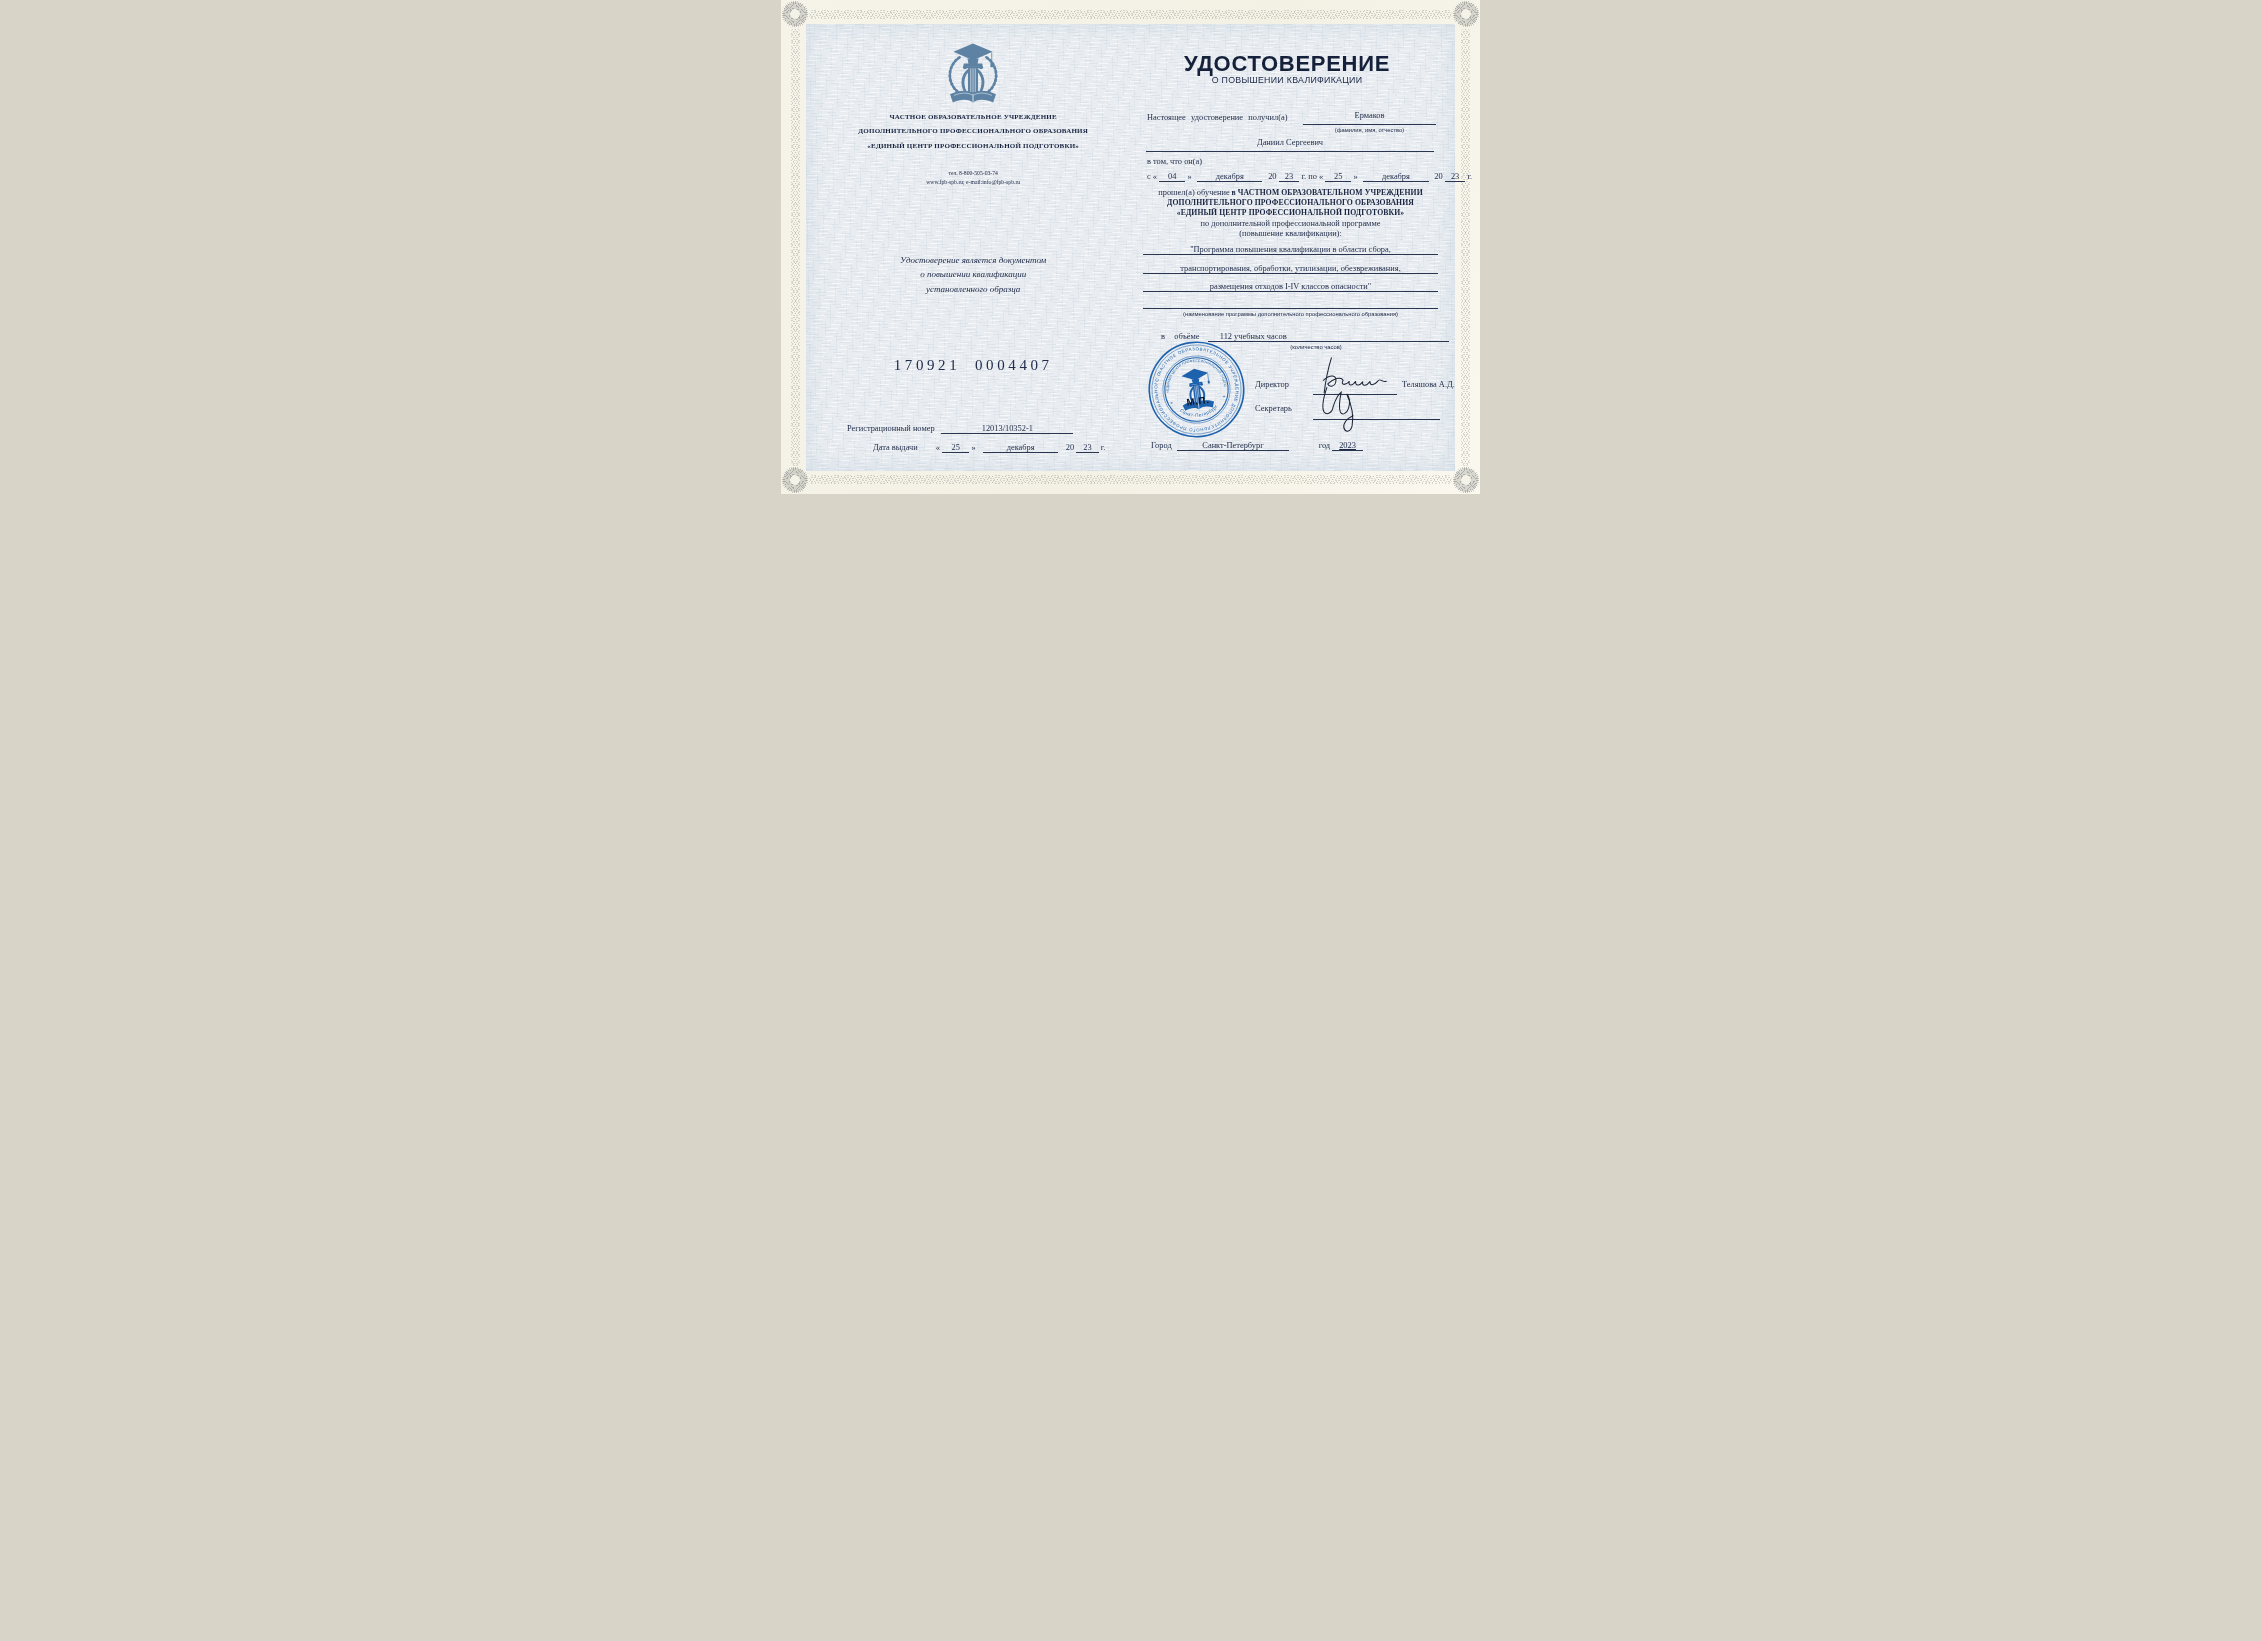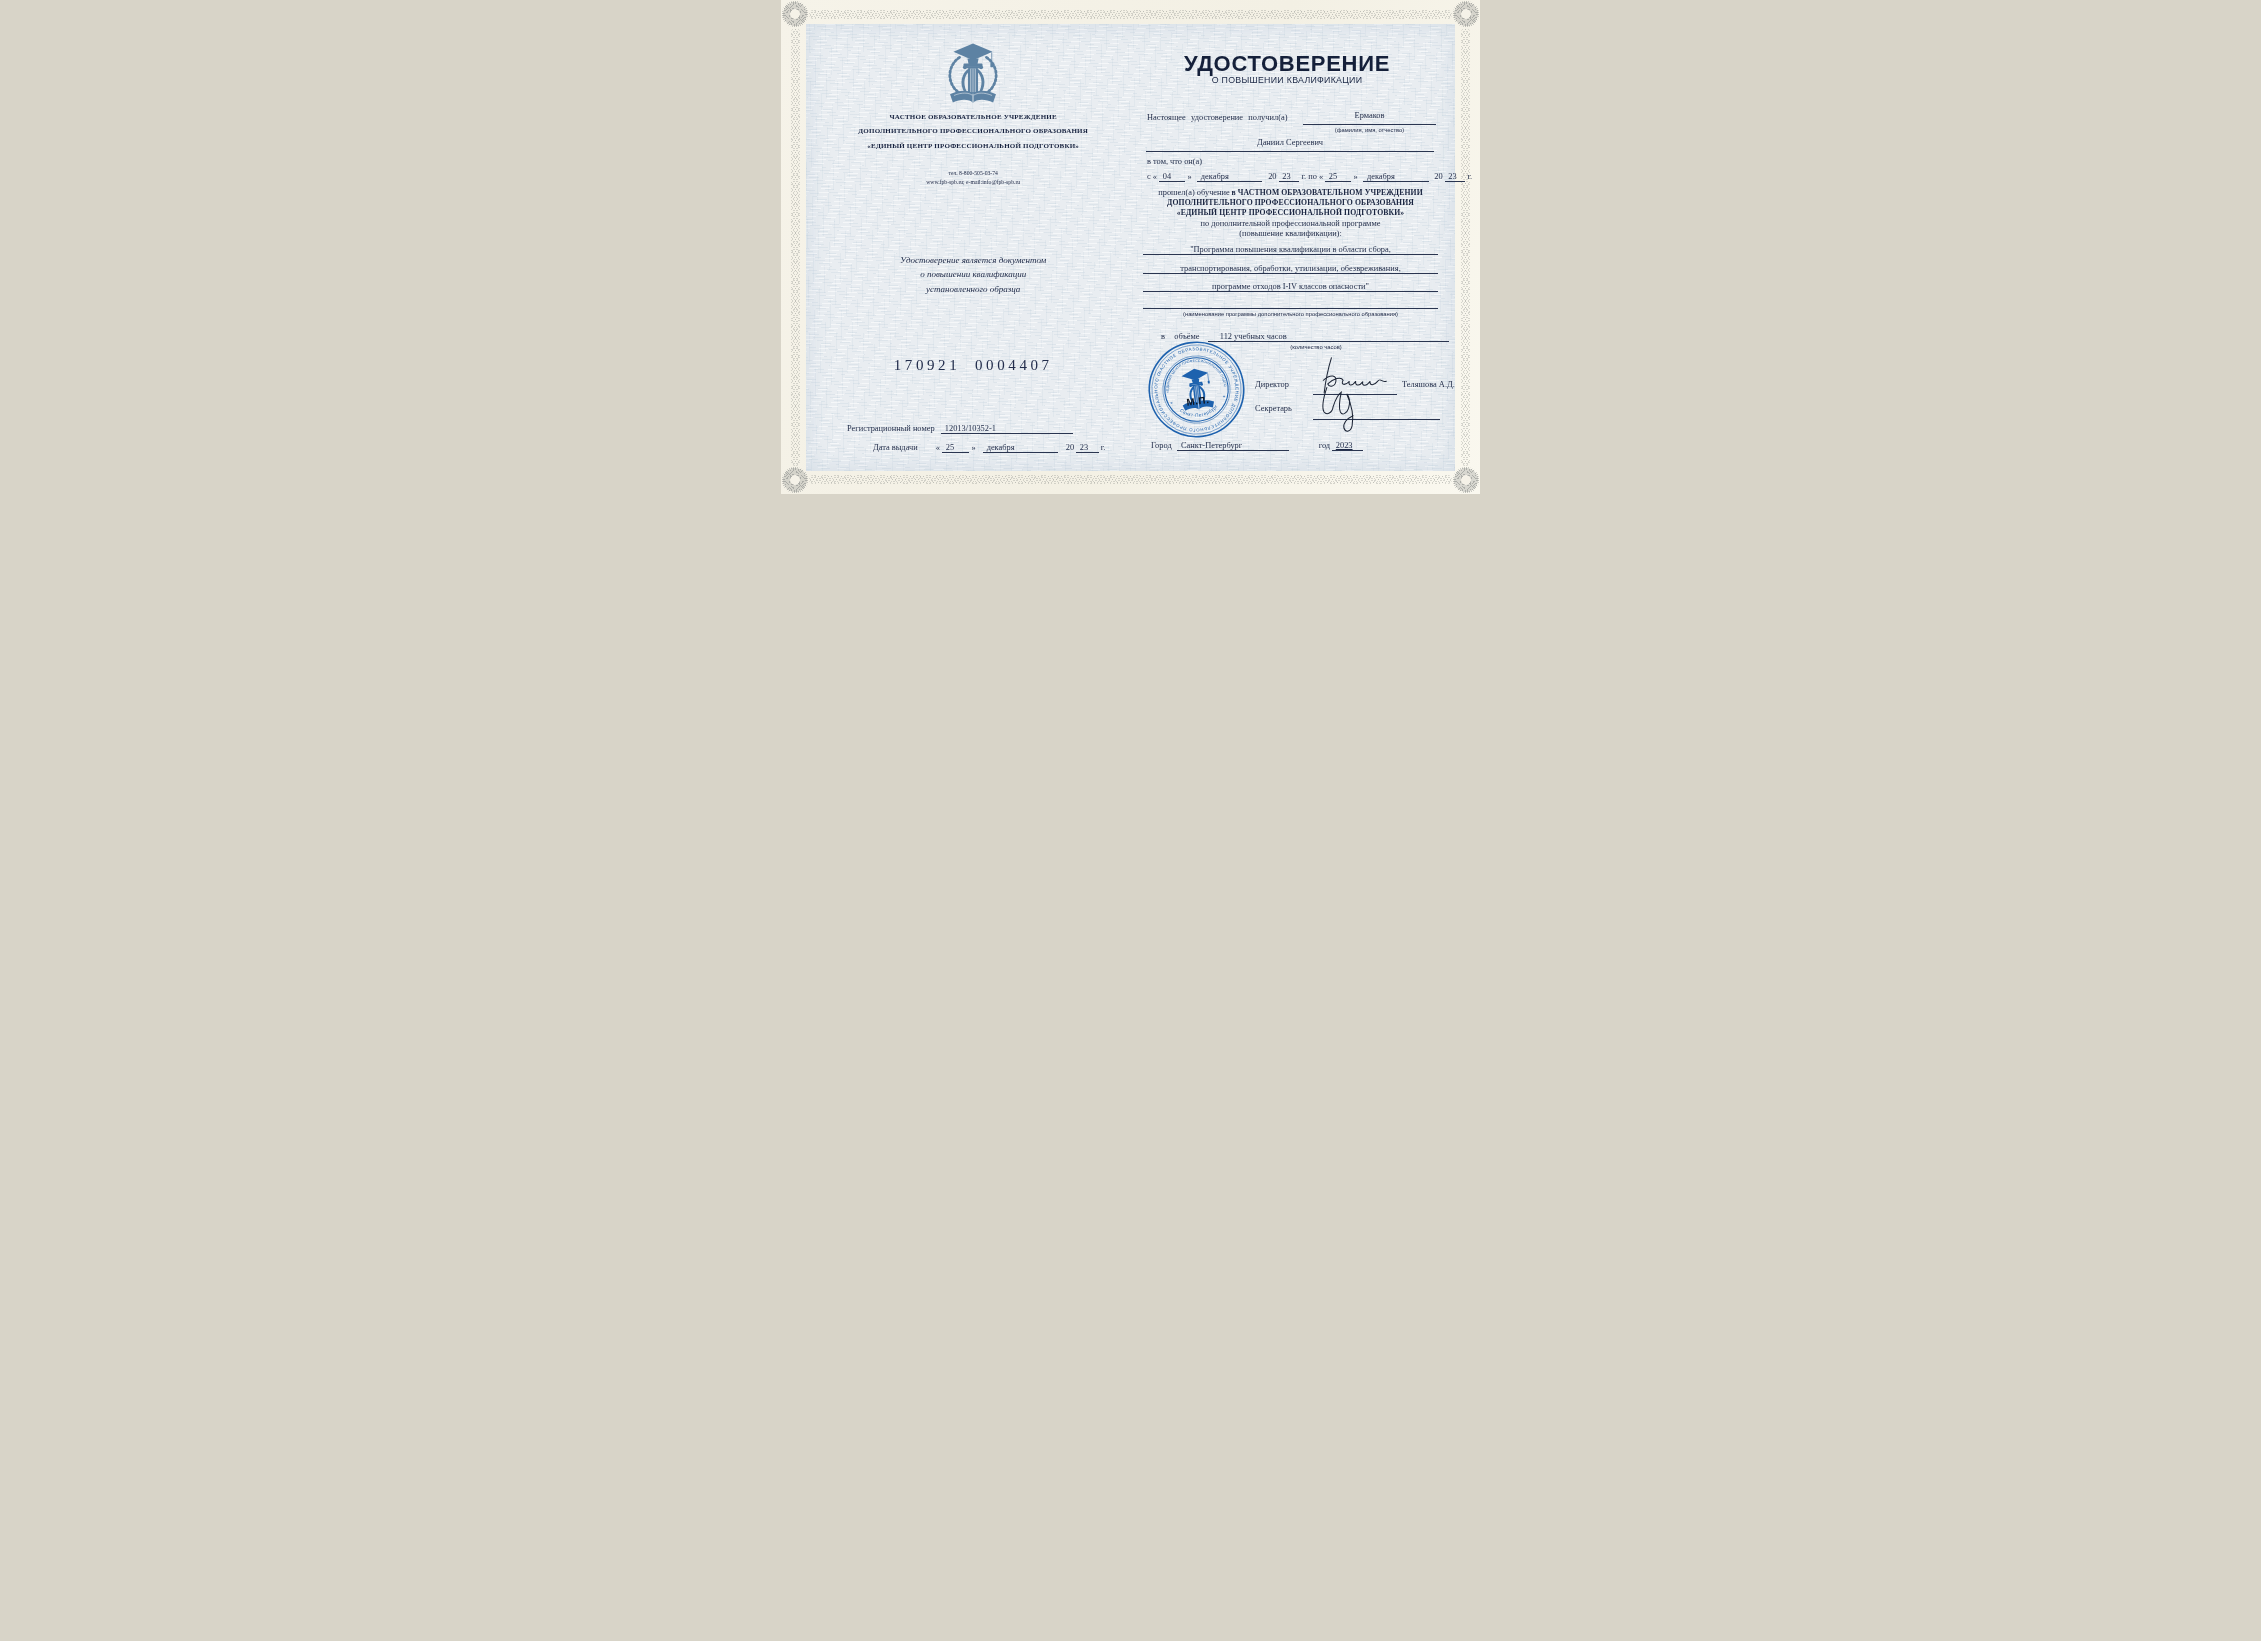--- a/index.html
+++ b/index.html
@@ -23,21 +23,21 @@
   .rtl{left:1.4px;top:1.4px;} .rtr{right:1.4px;top:1.4px;} .rbl{left:1.4px;bottom:1.4px;} .rbr{right:1.4px;bottom:1.4px;}
   
   .panel{position:absolute;inset:23.5px 25px;background-color:#e9edf1;
      background-image:
        repeating-linear-gradient(3deg, rgba(255,255,255,.55) 0 0.5px, rgba(0,0,0,0) 0.5px 4.1px),
        repeating-linear-gradient(-3deg, rgba(150,178,198,.14) 0 0.5px, rgba(0,0,0,0) 0.5px 3.2px),
        repeating-linear-gradient(89deg, rgba(150,178,198,.10) 0 0.5px, rgba(0,0,0,0) 0.5px 5.4px);
      box-shadow:inset 0 0 22px rgba(170,190,205,.35);}
   .abs{position:absolute;}
   .ctr{text-align:center;}
-  .u{display:inline-block;border-bottom:0.8px solid #2a3550;text-align:left;padding:0 3.6px 0.5px;}
+  .u{display:inline-block;border-bottom:0.8px solid #2a3550;text-align:center;padding:0 3.6px 0.5px;}
   .rule{position:absolute;border-bottom:0.8px solid #2a3550;}
   
   .inst{font-weight:bold;font-size:7px;line-height:14.5px;letter-spacing:0.2px;color:#17223f;}
   .contacts{font-size:5.7px;line-height:1.6;color:#222c49;}
   .statement{font-style:italic;font-size:9px;line-height:1.62;color:#1b2644;}
   .serial{font-size:15px;letter-spacing:3.6px;white-space:pre;color:#222d4c;}
   .lbl{font-size:8.4px;}
   
   .title{font-family:"Liberation Sans","DejaVu Sans",sans-serif;font-weight:800;font-size:22px;
          letter-spacing:0.7px;color:#15203a;}
@@ -171,21 +171,21 @@
     </div>
 
     <div class="abs" style="left:337px;top:213px;width:295px;">
       <div class="progline">
         <span>"Программа повышения квалификации в области сбора,</span>
       </div>
       <div class="progline">
         <span>транспортирования, обработки, утилизации, обезвреживания,</span>
       </div>
       <div class="progline">
-        <span>программе отходов I-IV классов опасности"</span>
+        <span>размещения отходов I-IV классов опасности"</span>
       </div>
       <div class="progline" style="height:15.4px;"></div>
       <div class="ctr capt" style="margin-top:2.3px;">(наименование программы дополнительного профессионального образования)</div>
     </div>
 
     <div class="abs body18" style="left:341px;top:308px;white-space:nowrap;margin-left:14px;">
       <span class="tok" style="word-spacing:7.2px;margin-right:6.3px;">в объёме</span>
       <span class="u" style="min-width:226px;text-align:left;padding-left:11.8px;">112 учебных часов</span>
     </div>
     <div class="abs ctr capt" style="left:390px;top:320px;width:240px;">(количество часов)</div>

